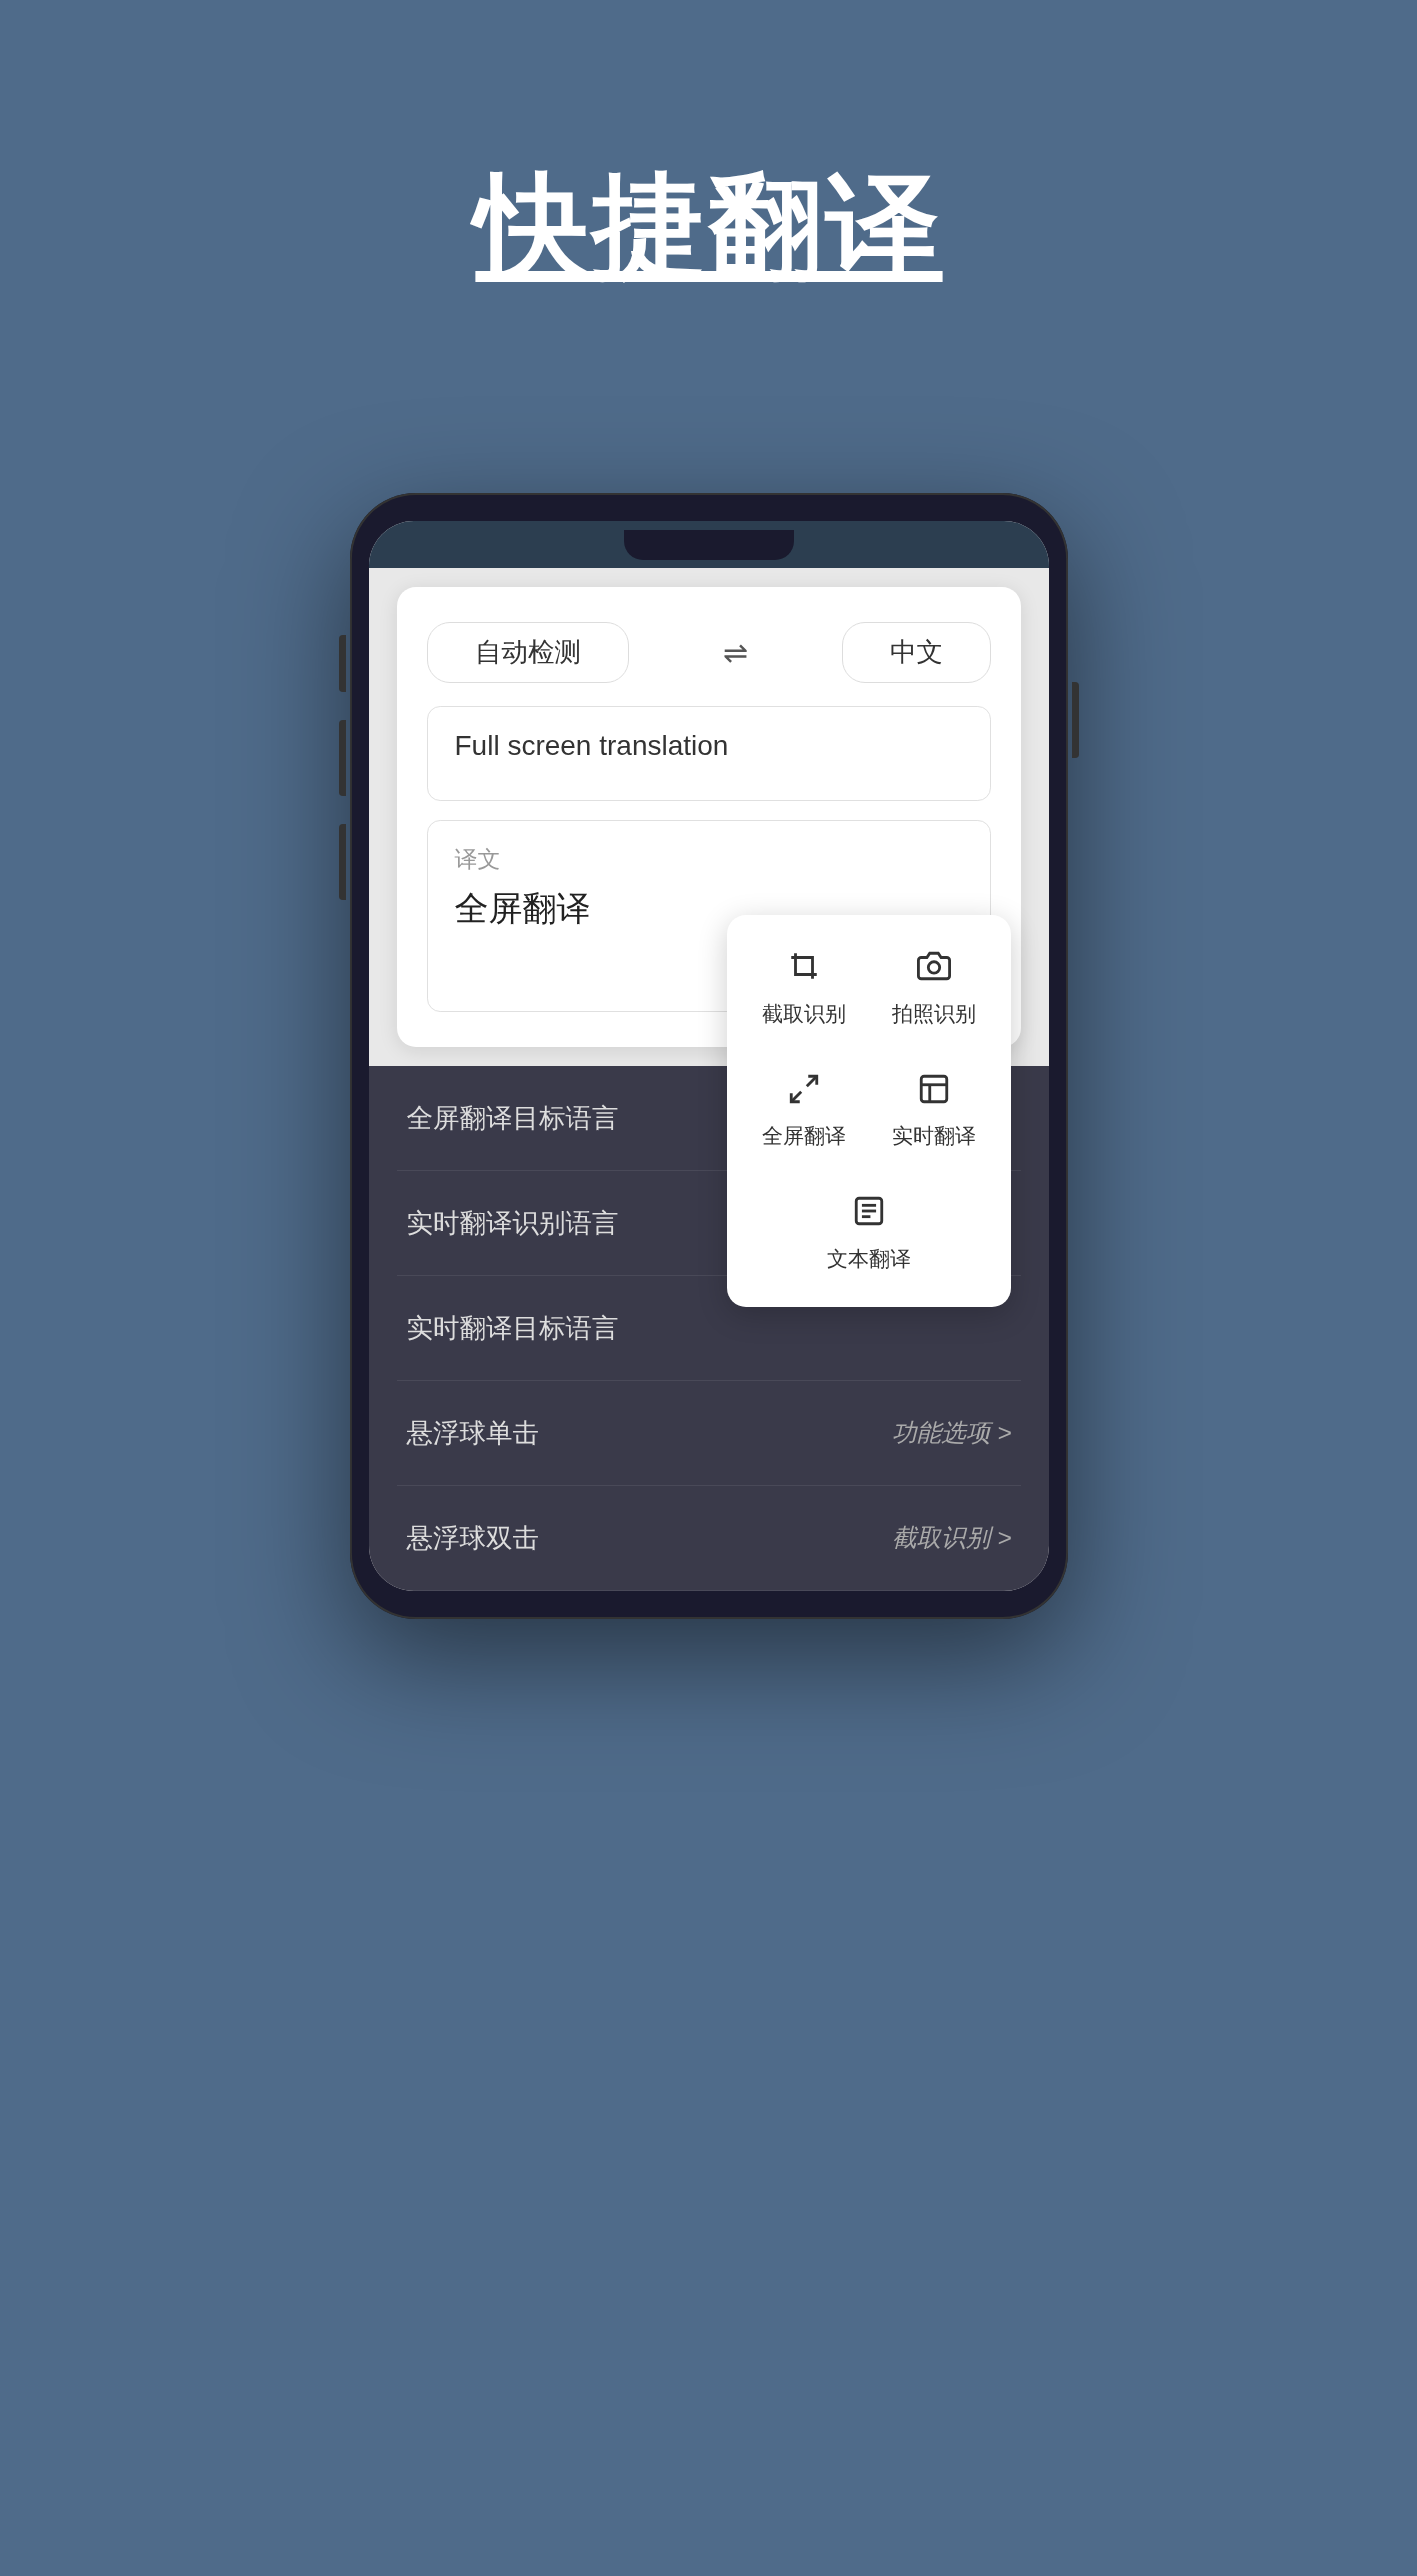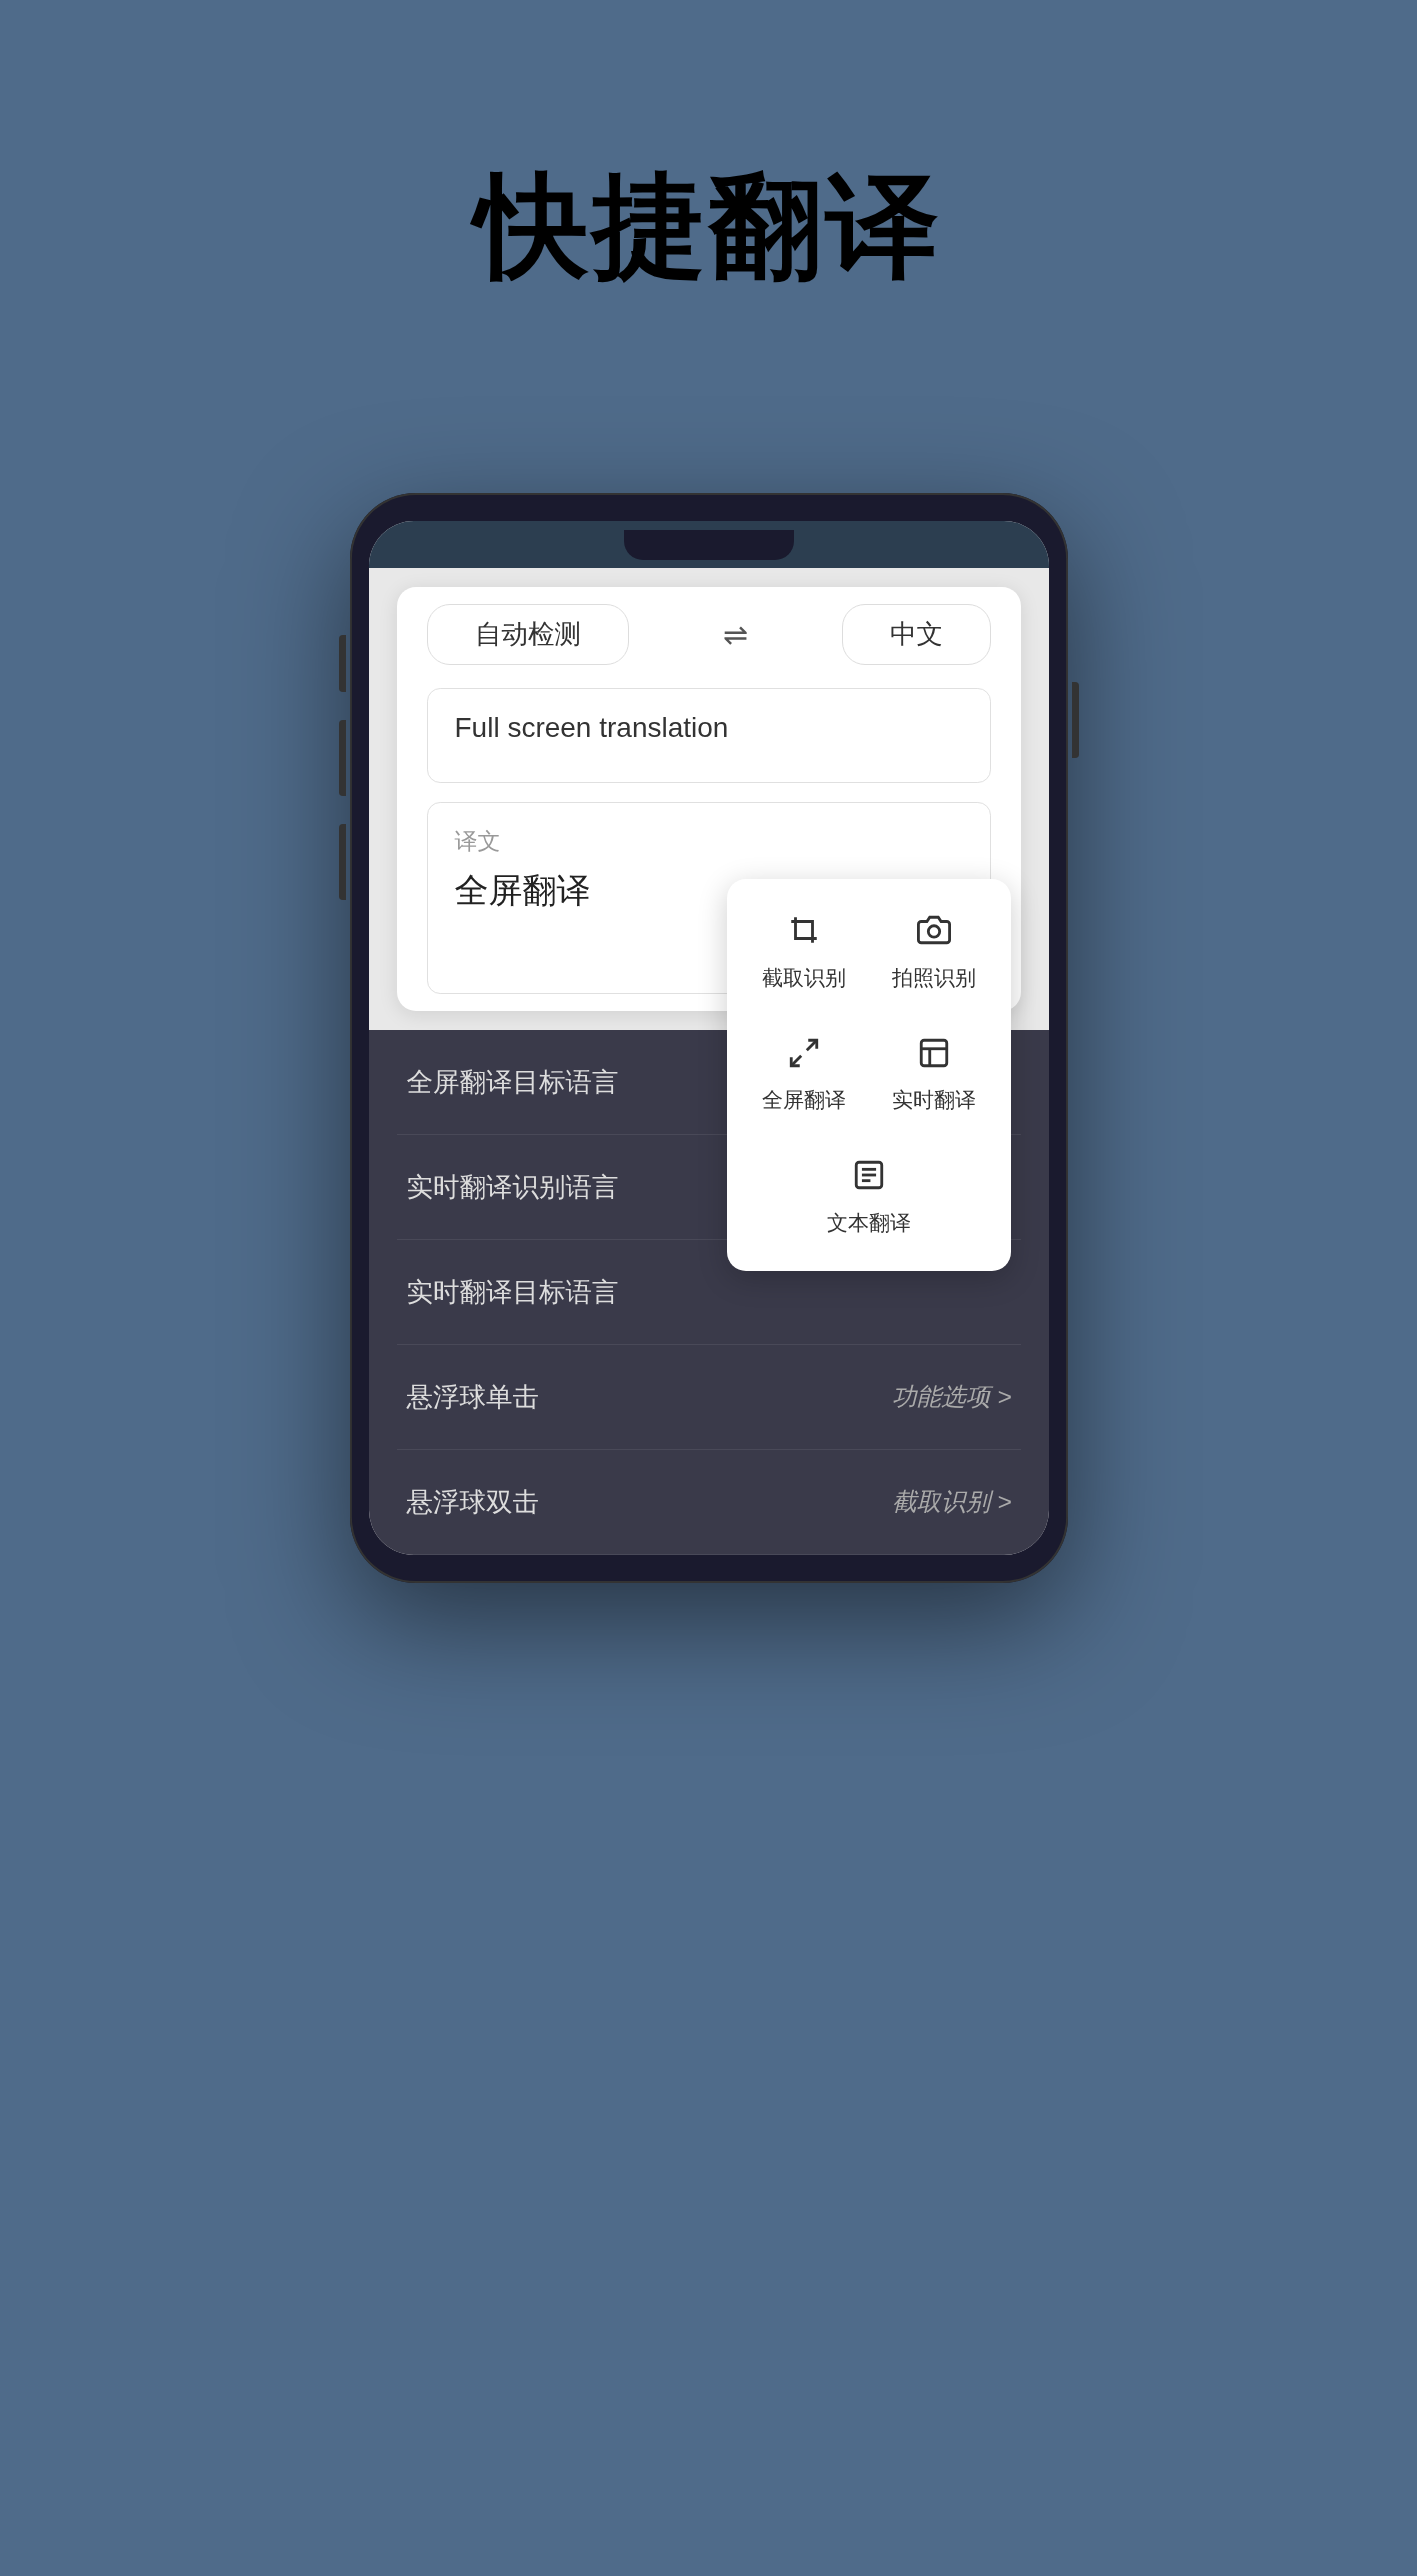--- a/index.html
+++ b/index.html
@@ -9,26 +9,27 @@
       min-height: 2576px;
       background-color: #4f6b8a;
       font-family: -apple-system, "PingFang SC", "Hiragino Sans GB", "Microsoft YaHei", sans-serif;
       display: flex;
       flex-direction: column;
       align-items: center;
       overflow-x: hidden;
     }
 
     .page-title {
-      color: #000000;
+      color: #ffffff;
       font-size: 113px;
       font-weight: 700;
       margin-top: 151px;
       margin-bottom: 189px;
       letter-spacing: 3.8px;
+      text-decoration: underline;
     }
 
     
     .phone-wrapper {
       display: flex;
       justify-content: center;
       align-items: flex-start;
       width: 100%;
     }
 
@@ -63,21 +64,21 @@
       height: 30px;
       background: #1a1a2e;
       border-radius: 0 0 19px 19px;
     }
 
     
     .translation-card {
       background: white;
       margin: 19px 28px;
       border-radius: 19px;
-      padding: 17px 30px;
+      padding: 35px 30px;
       box-shadow: 0 3.8px 19px rgba(0,0,0,0.1);
     }
 
     
     .lang-selector {
       display: flex;
       align-items: center;
       justify-content: space-between;
       margin-bottom: 23px;
     }

